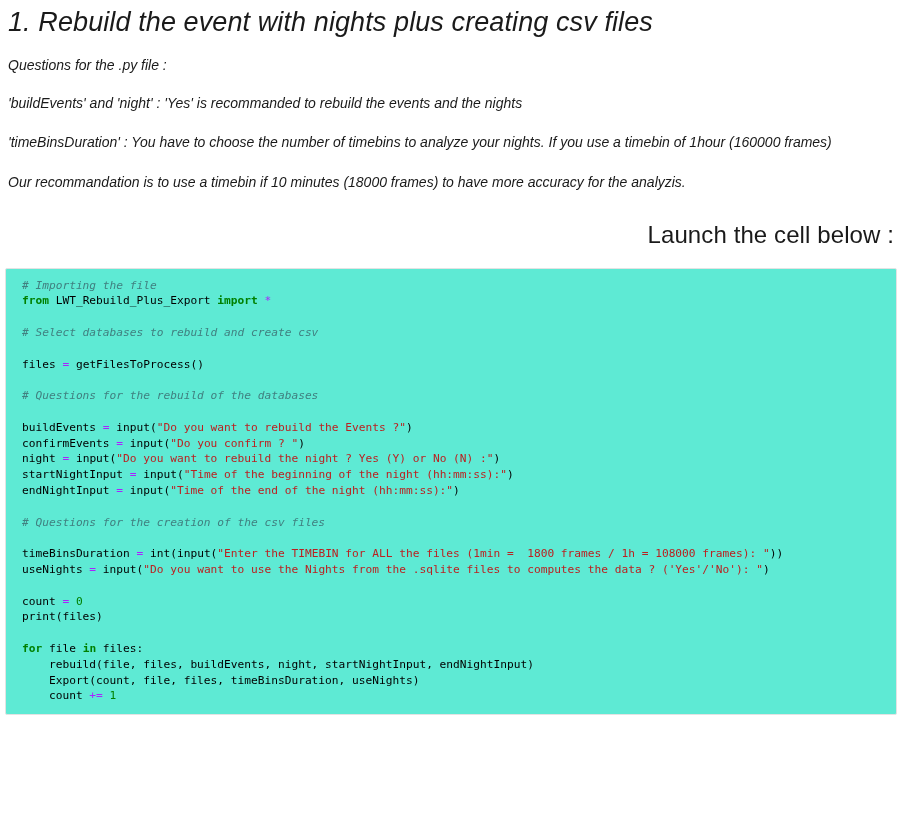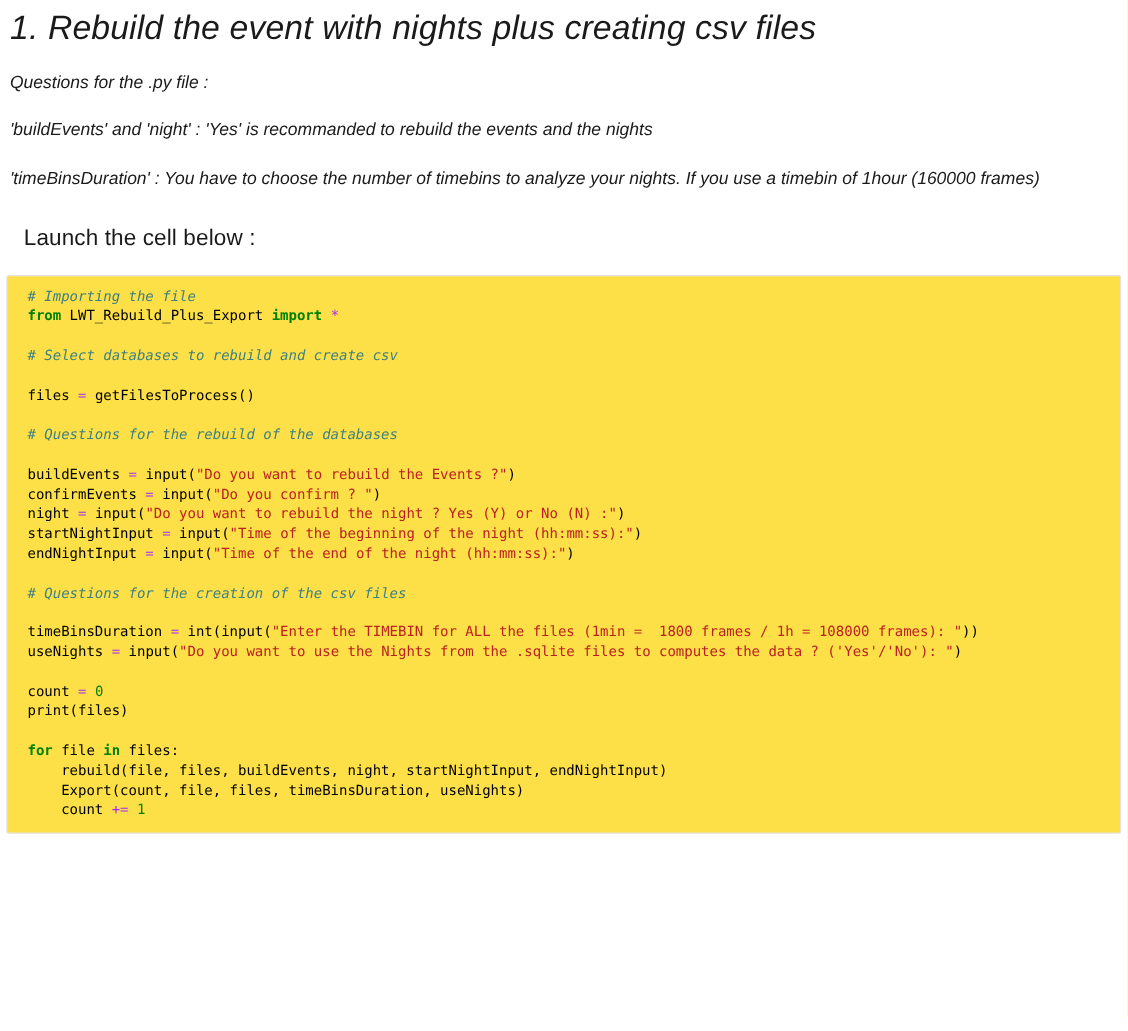--- a/index.html
+++ b/index.html
@@ -24,41 +24,42 @@
   h1.title {
     font-size: 27px;
     font-weight: 400;
     line-height: 1.25;
     color: #1a1a1a;
     margin: 4px 0 16px 0;
     letter-spacing: 0.1px;
     font-style: italic;
   }
   h2.subtitle {
-    font-size: 18px;
+    font-size: 24px;
     font-weight: 400;
     line-height: 1.25;
     color: #1a1a1a;
-    margin: 28px 0 18px 11px;
+    margin: 28px 0 18px 0;
     letter-spacing: 0.1px;
+    text-align: right;
   }
   p.para {
     font-size: 14px;
     line-height: 1.32;
     color: #1a1a1a;
     margin: 0 0 20px 0;
     max-width: 882px;
     font-style: italic;
   }
   p.para.tight {
     margin-bottom: 22px;
   }
   .codecell {
     margin: 0 5px 0 5px;
-    background: #fde047;
+    background: #5eead4;
     border: 1px solid #e3e3e3;
     border-radius: 2px;
     padding: 9px 0 10px 0;
     box-sizing: border-box;
   }
   pre.code {
     margin: 0;
     padding: 0 4px 0 16px;
     font-family: "DejaVu Sans Mono", "Liberation Mono", monospace;
     font-size: 11.2px;
@@ -85,20 +86,21 @@
     <h1 class="title">1. Rebuild the event with nights plus creating csv files</h1>
 
     <p class="para">Questions for the .py file :</p>
 
     <p class="para">'buildEvents' and 'night' : 'Yes' is recommanded to rebuild the events and the nights</p>
 
 
     <p class="para tight">'timeBinsDuration' : You have to choose the number of timebins to analyze your nights. If you use a timebin of 1hour (160000 frames)</p>
 
 
+    <p class="para">Our recommandation is to use a timebin if 10 minutes (18000 frames) to have more accuracy for the analyzis.</p>
 
     <h2 class="subtitle">Launch the cell below :</h2>
 
   </div>
 
   <div class="codecell">
     <pre class="code" id="code-source"><span class="c"># Importing the file</span>
 <span class="k">from</span><span class="n"> LWT_Rebuild_Plus_Export </span><span class="k">import</span><span class="n"> </span><span class="o">*</span>
 
 <span class="c"># Select databases to rebuild and create csv</span>

